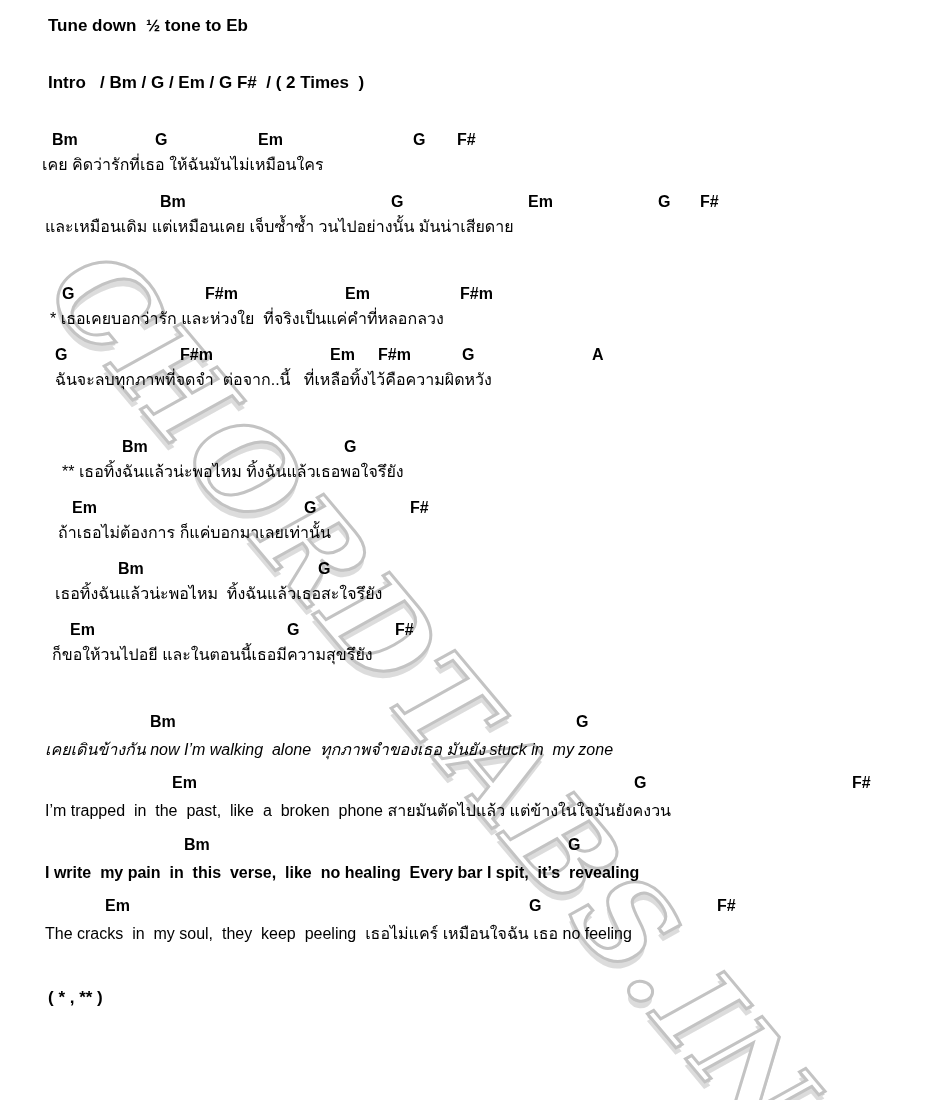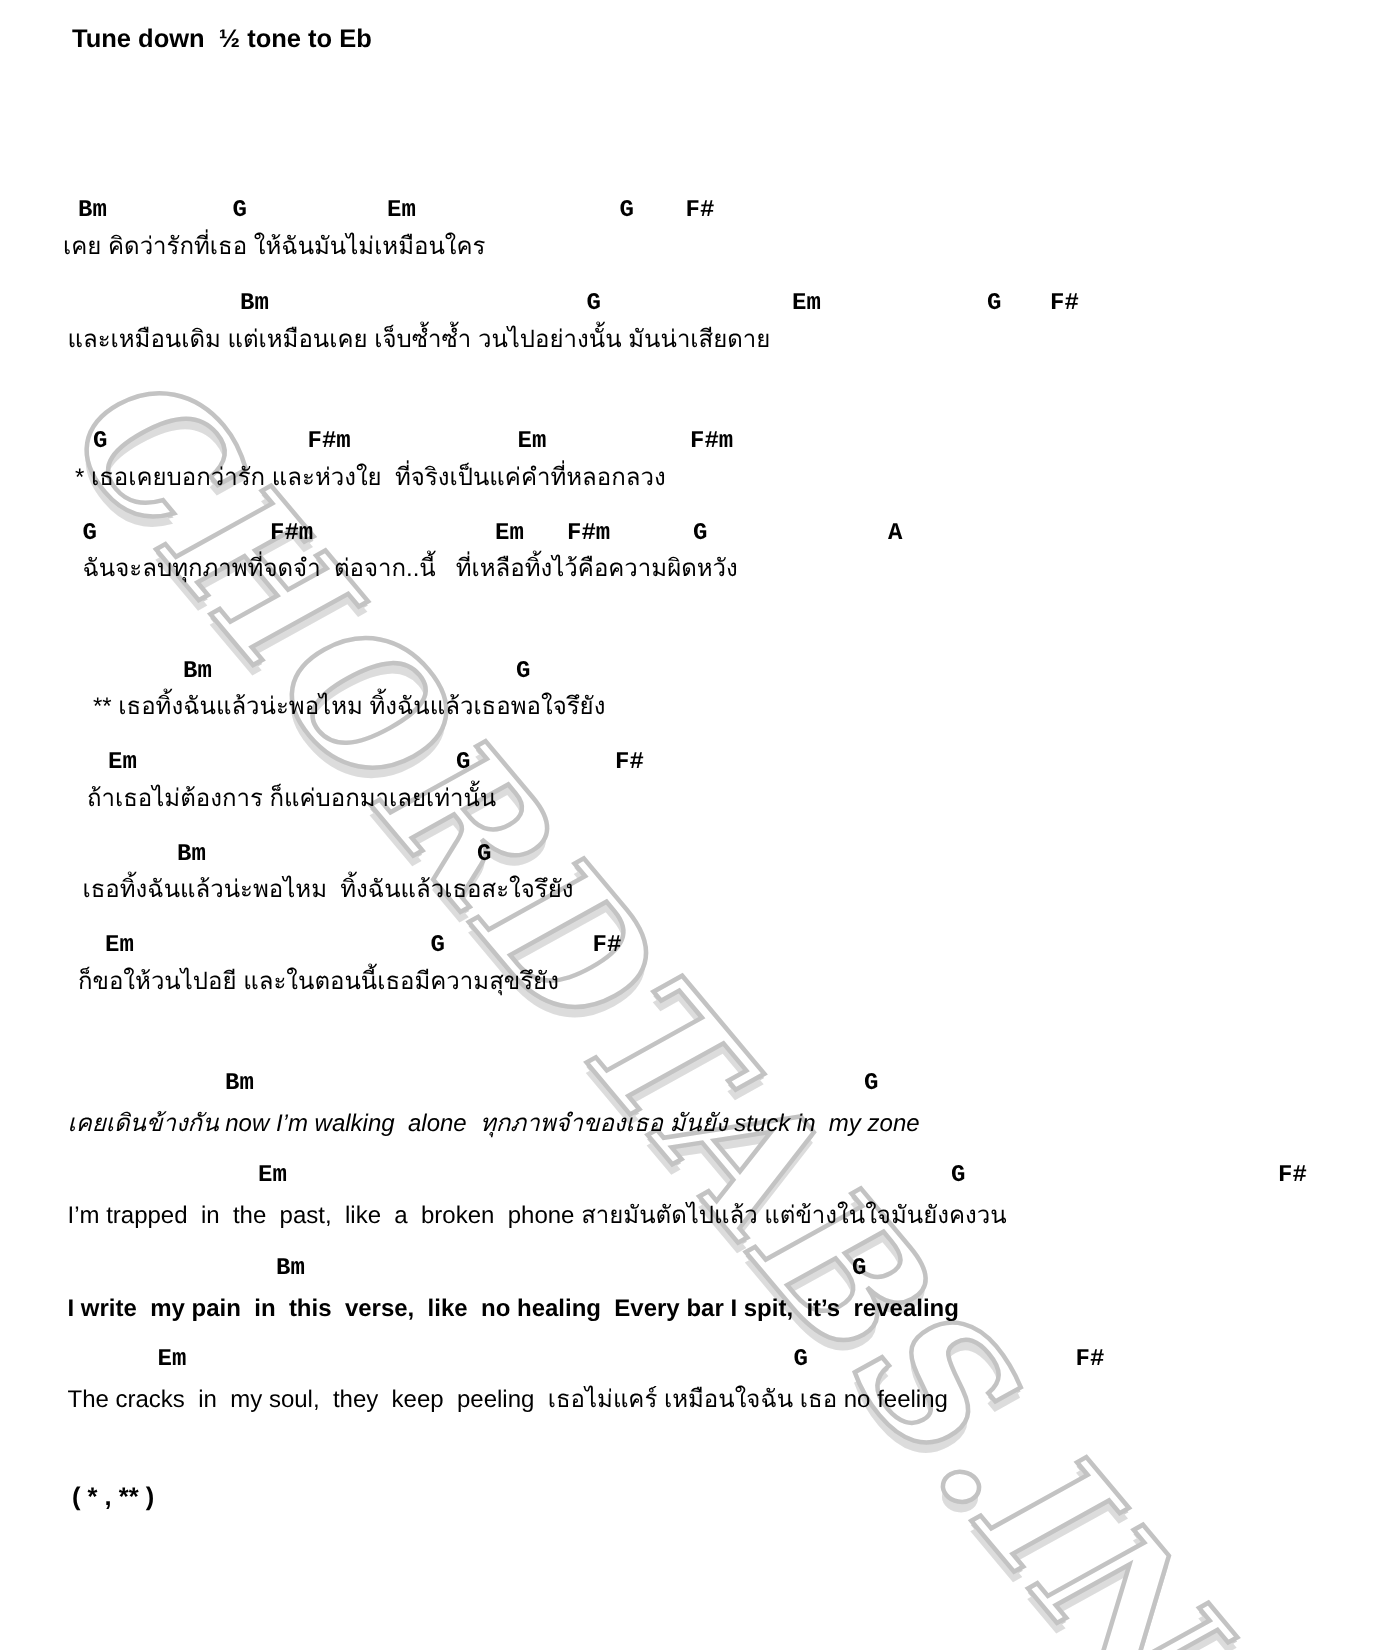--- a/index.html
+++ b/index.html
@@ -7,21 +7,21 @@
     position:relative;
     width:930px;height:1100px;
     background:#ffffff;
     overflow:hidden;
     font-family:"Liberation Sans","DejaVu Sans",sans-serif;
     color:#000000;
   }
   .line{position:absolute;white-space:pre;z-index:2;left:0;text-align:right;}
   .header-line{font-weight:bold;font-size:17px;}
   .chord-line{width:100%;height:22px;}
-  .chord{position:absolute;top:0;font-weight:bold;font-size:16px;font-family:Liberation Mono, monospace;}
+  .chord{position:absolute;top:0;font-weight:bold;font-size:16px;}
   .lyric-line{font-size:16px;line-height:26px;}
   .watermark{
     position:absolute;
     left:128px;top:222px;
     transform:rotate(50deg);
     transform-origin:0 0;
     font-family:"DejaVu Serif","Liberation Serif",serif;
     font-weight:bold;font-style:italic;
     font-size:118px;letter-spacing:4px;
     white-space:nowrap;
@@ -34,20 +34,21 @@
   }
 </style>
 </head>
 <body>
 
 <div class="page">
   <div class="watermark">CHORDTABS.IN.TH</div>
 
   <div class="line header-line" style="top:16px;left:48px">Tune down  ½ tone to Eb</div>
 
+  <div class="line header-line" style="top:73px;left:48px">Intro   / Bm / G / Em / G F#  / ( 2 Times  )</div>
 
   <div id="lines-container">
       <div class="line chord-line" style="top: 131px;"><span class="chord" style="left: 52px;">Bm</span><span class="chord" style="left: 155px;">G</span><span class="chord" style="left: 258px;">Em</span><span class="chord" style="left: 413px;">G</span><span class="chord" style="left: 457px;">F#</span></div>
       <div class="line lyric-line" style="top: 152px; left: 42px;">เคย คิดว่ารักที่เธอ ให้ฉันมันไม่เหมือนใคร</div>
       <div class="line chord-line" style="top: 193px;"><span class="chord" style="left: 160px;">Bm</span><span class="chord" style="left: 391px;">G</span><span class="chord" style="left: 528px;">Em</span><span class="chord" style="left: 658px;">G</span><span class="chord" style="left: 700px;">F#</span></div>
       <div class="line lyric-line" style="top: 214px; left: 45px;">และเหมือนเดิม แต่เหมือนเคย เจ็บซ้ำซ้ำ วนไปอย่างนั้น มันน่าเสียดาย</div>
       <div class="line chord-line" style="top: 285px;"><span class="chord" style="left: 62px;">G</span><span class="chord" style="left: 205px;">F#m</span><span class="chord" style="left: 345px;">Em</span><span class="chord" style="left: 460px;">F#m</span></div>
       <div class="line lyric-line" style="top: 306px; left: 50px;">* เธอเคยบอกว่ารัก และห่วงใย  ที่จริงเป็นแค่คำที่หลอกลวง</div>
       <div class="line chord-line" style="top: 346px;"><span class="chord" style="left: 55px;">G</span><span class="chord" style="left: 180px;">F#m</span><span class="chord" style="left: 330px;">Em</span><span class="chord" style="left: 378px;">F#m</span><span class="chord" style="left: 462px;">G</span><span class="chord" style="left: 592px;">A</span></div>
       <div class="line lyric-line" style="top: 367px; left: 55px;">ฉันจะลบทุกภาพที่จดจำ  ต่อจาก..นี้   ที่เหลือทิ้งไว้คือความผิดหวัง</div>

